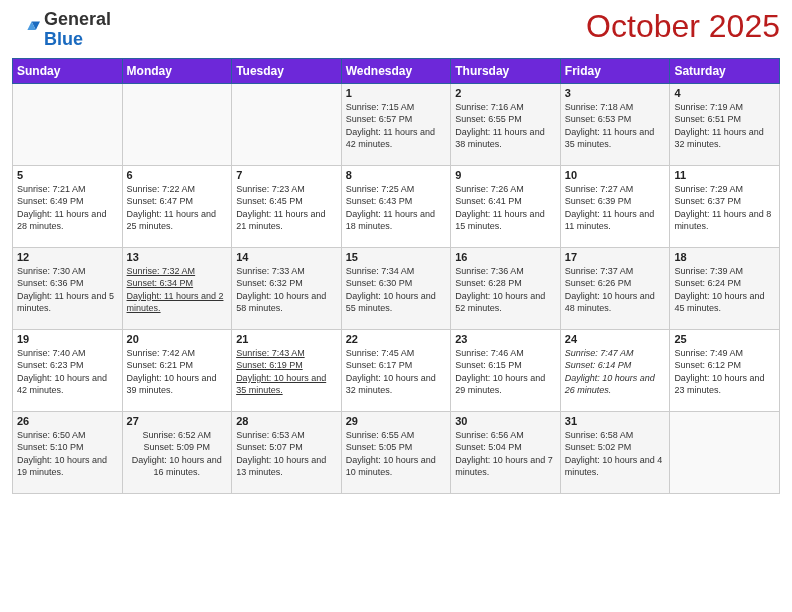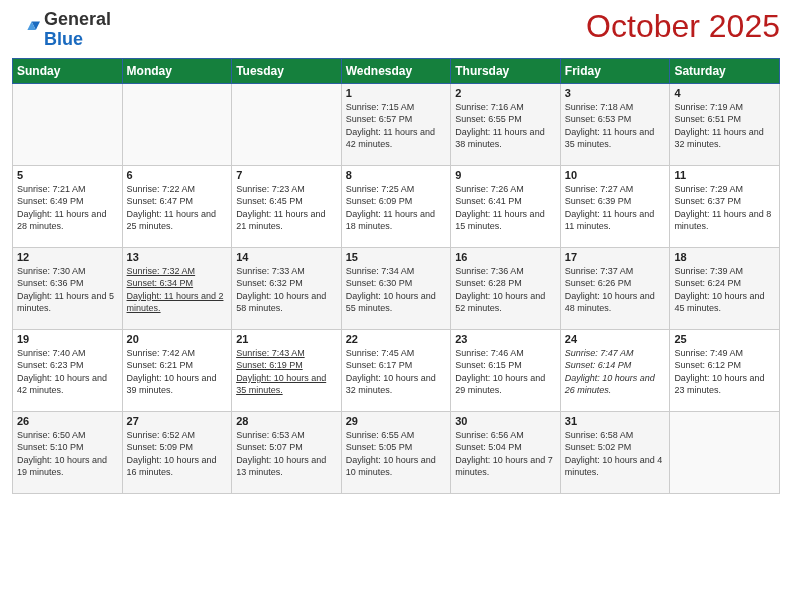--- a/index.html
+++ b/index.html
@@ -51,21 +51,21 @@
       font-size: 15px;
       font-weight: normal;
       color: #444;
     }
     .calendar {
       width: 100%;
       border-collapse: collapse;
       table-layout: fixed;
     }
     .calendar thead tr th {
-      background: #15803d;
+      background: #6d28d9;
       color: #fff;
       font-size: 12px;
       font-weight: bold;
       padding: 5px 4px;
       text-align: left;
       border: 1px solid #2a5fa0;
     }
     .calendar tbody tr td {
       border: 1px solid #ccc;
       vertical-align: top;
@@ -173,21 +173,21 @@
           </td>
           <td>
             <span class="day-number">7</span>
             <div class="day-info" style="white-space: pre-line;">Sunrise: 7:23 AM
 Sunset: 6:45 PM
 Daylight: 11 hours and 21 minutes.</div>
           </td>
           <td>
             <span class="day-number">8</span>
             <div class="day-info" style="white-space: pre-line;">Sunrise: 7:25 AM
-Sunset: 6:09 PM
+Sunset: 6:43 PM
 Daylight: 11 hours and 18 minutes.</div>
           </td>
           <td>
             <span class="day-number">9</span>
             <div class="day-info" style="white-space: pre-line;">Sunrise: 7:26 AM
 Sunset: 6:41 PM
 Daylight: 11 hours and 15 minutes.</div>
           </td>
           <td>
             <span class="day-number">10</span>
@@ -292,21 +292,21 @@
         </tr>
         <tr>
           <td>
             <span class="day-number">26</span>
             <div class="day-info" style="white-space: pre-line;">Sunrise: 6:50 AM
 Sunset: 5:10 PM
 Daylight: 10 hours and 19 minutes.</div>
           </td>
           <td>
             <span class="day-number">27</span>
-            <div class="day-info" style="white-space: pre-line;">Sunrise: 6:52 AM
+            <div class="day-info" style="white-space: pre-line; text-align: center;">Sunrise: 6:52 AM
 Sunset: 5:09 PM
 Daylight: 10 hours and 16 minutes.</div>
           </td>
           <td>
             <span class="day-number">28</span>
             <div class="day-info" style="white-space: pre-line;">Sunrise: 6:53 AM
 Sunset: 5:07 PM
 Daylight: 10 hours and 13 minutes.</div>
           </td>
           <td>

